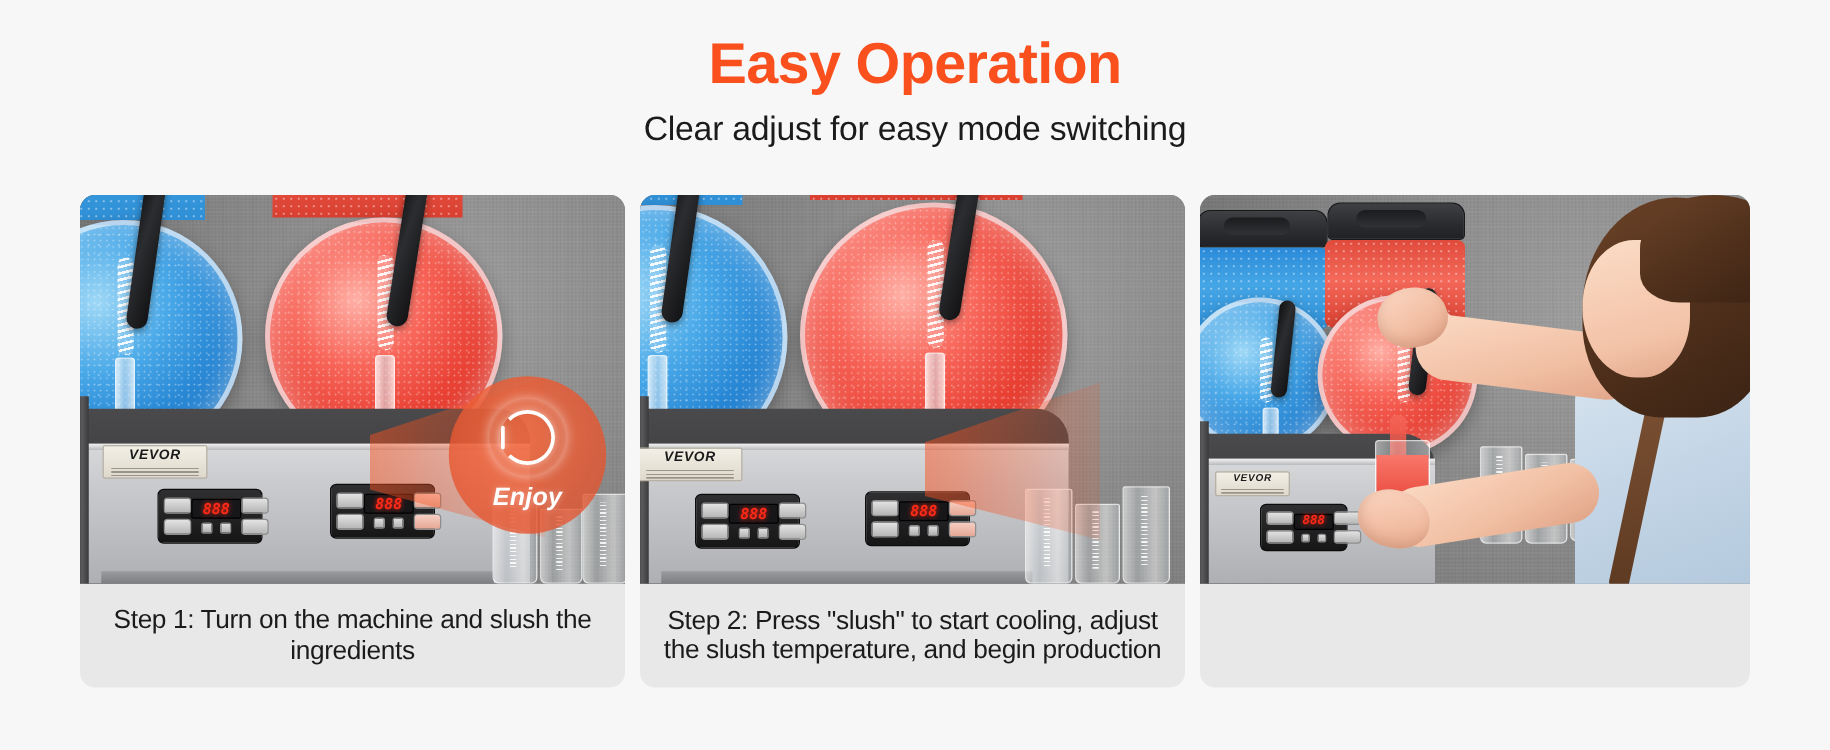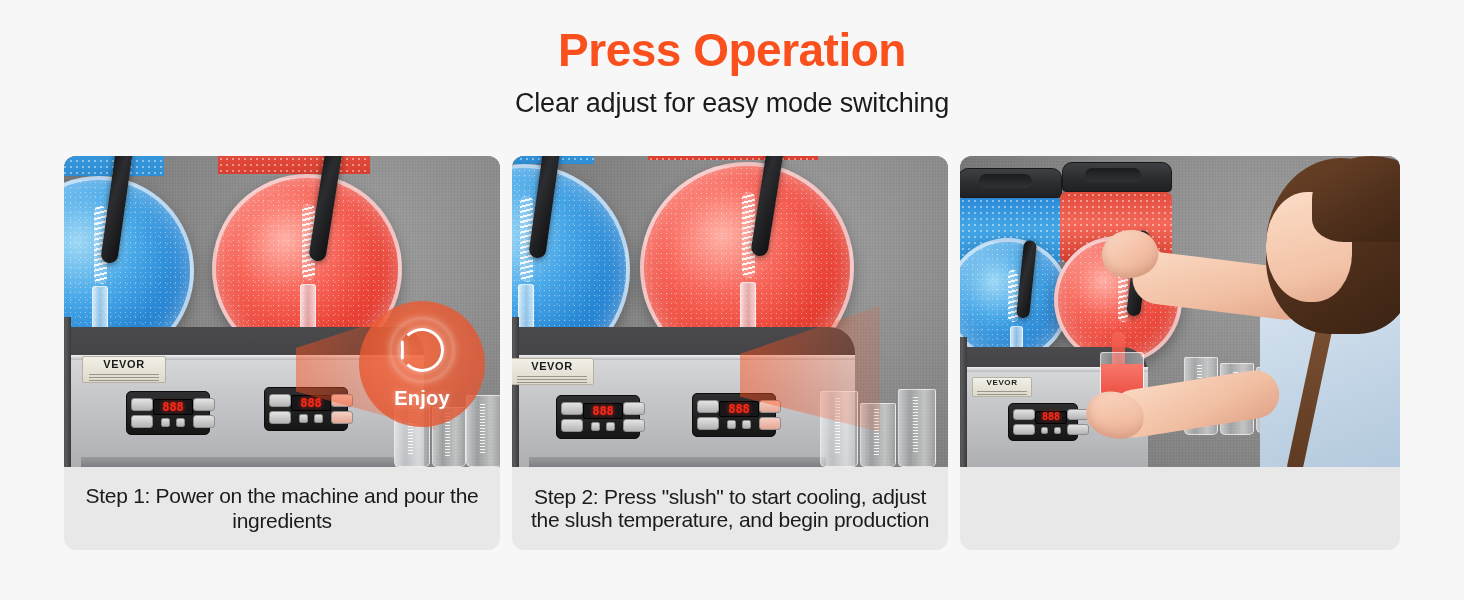--- a/index.html
+++ b/index.html
@@ -32,20 +32,21 @@
   .card {
     width: 440px; height: 394px; background: #e8e8e8;
     border-radius: 12px; overflow: hidden;
     display: flex; flex-direction: column;
   }
   .card:nth-child(3) { width: 444px; }
 
   .photo {
     position: relative; width: 100%; height: 311px; overflow: hidden;
     background: #8d8d8d;
+    font-style: italic;
   }
   .caption {
     flex: 1; display: flex; align-items: center; justify-content: center;
     text-align: center; padding: 4px 14px;
   }
   .caption span {
     font-size: 21px; color: #1b1b1b; line-height: 1.15; letter-spacing: -0.3px;
   }
   .cap-3line span { line-height: 1.06; }
 
@@ -300,21 +301,21 @@
     background: linear-gradient(180deg, rgba(244,100,86,.9), rgba(232,72,58,.85));
     border-radius: 5px;
   }
 </style>
 </head>
 <body>
 
 <div class="page">
 
   <div class="header">
-    <div class="title">Press Operation</div>
+    <div class="title">Easy Operation</div>
     <div class="subtitle">Clear adjust for easy mode switching</div>
   </div>
 
   <div class="cards">
 
     <div class="card">
       <div class="photo">
         <div class="wall"></div>
 
         <div class="tank" style="left:-60px; top:-40px; width:200px; height:190px;">
@@ -398,21 +399,21 @@
           <div class="ring open">
             <div class="pwr-arc">
               <div class="pwr-bar"></div>
             </div>
           </div>
           <div class="lbl">Enjoy</div>
         </div>
       </div>
 
       <div class="caption">
-        <span>Step 1: Power on the machine and pour the ingredients</span>
+        <span>Step 1: Turn on the machine and slush the ingredients</span>
       </div>
     </div>
 
     <div class="card">
       <div class="photo">
         <div class="wall"></div>
 
         <div class="tank" style="left:-88px; top:-56px; width:220px; height:210px;">
           <div class="hopper blue" style="left:4px; top:-70px; width:166px; height:134px;"></div>
           <div class="bowl blue" style="left:-6px; top:64px; width:212px; height:212px;"></div>

